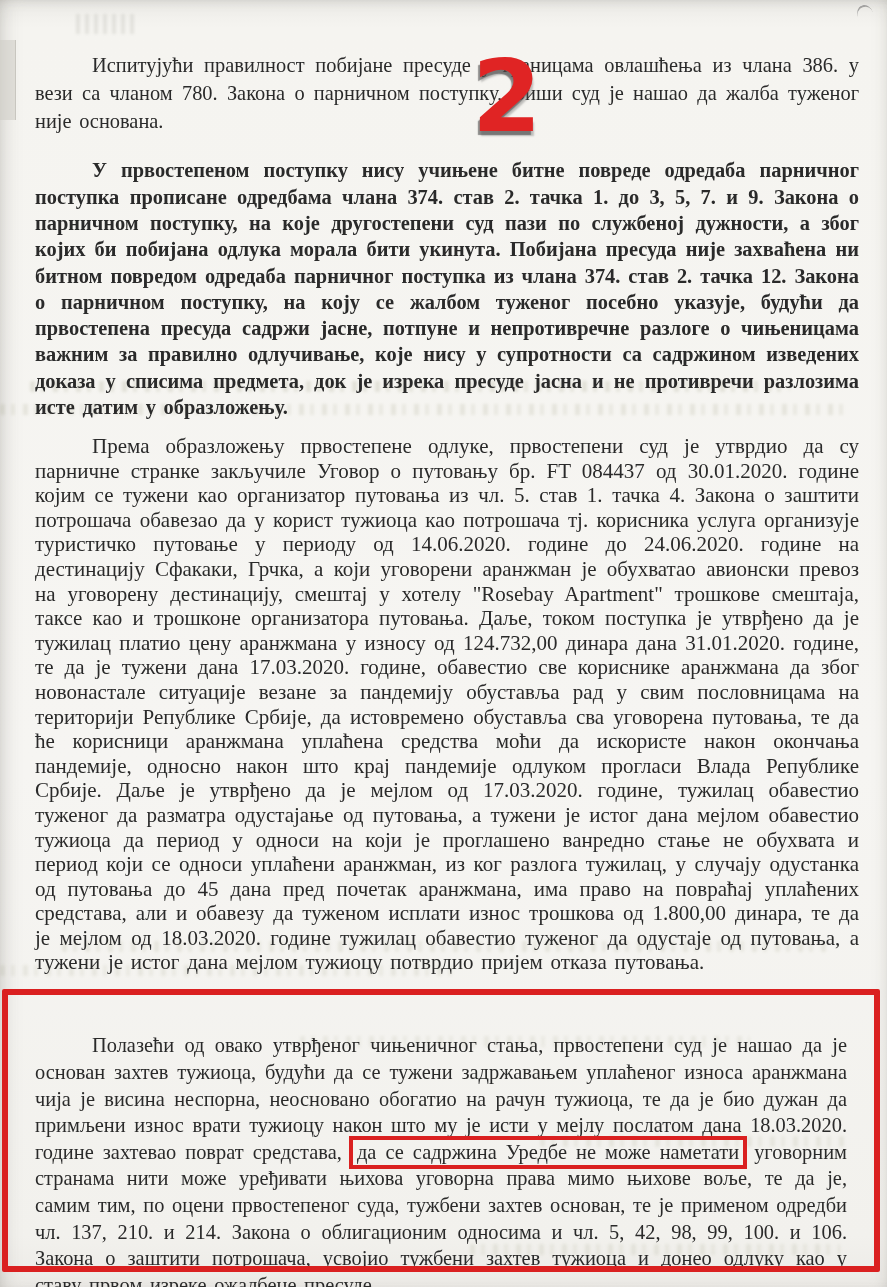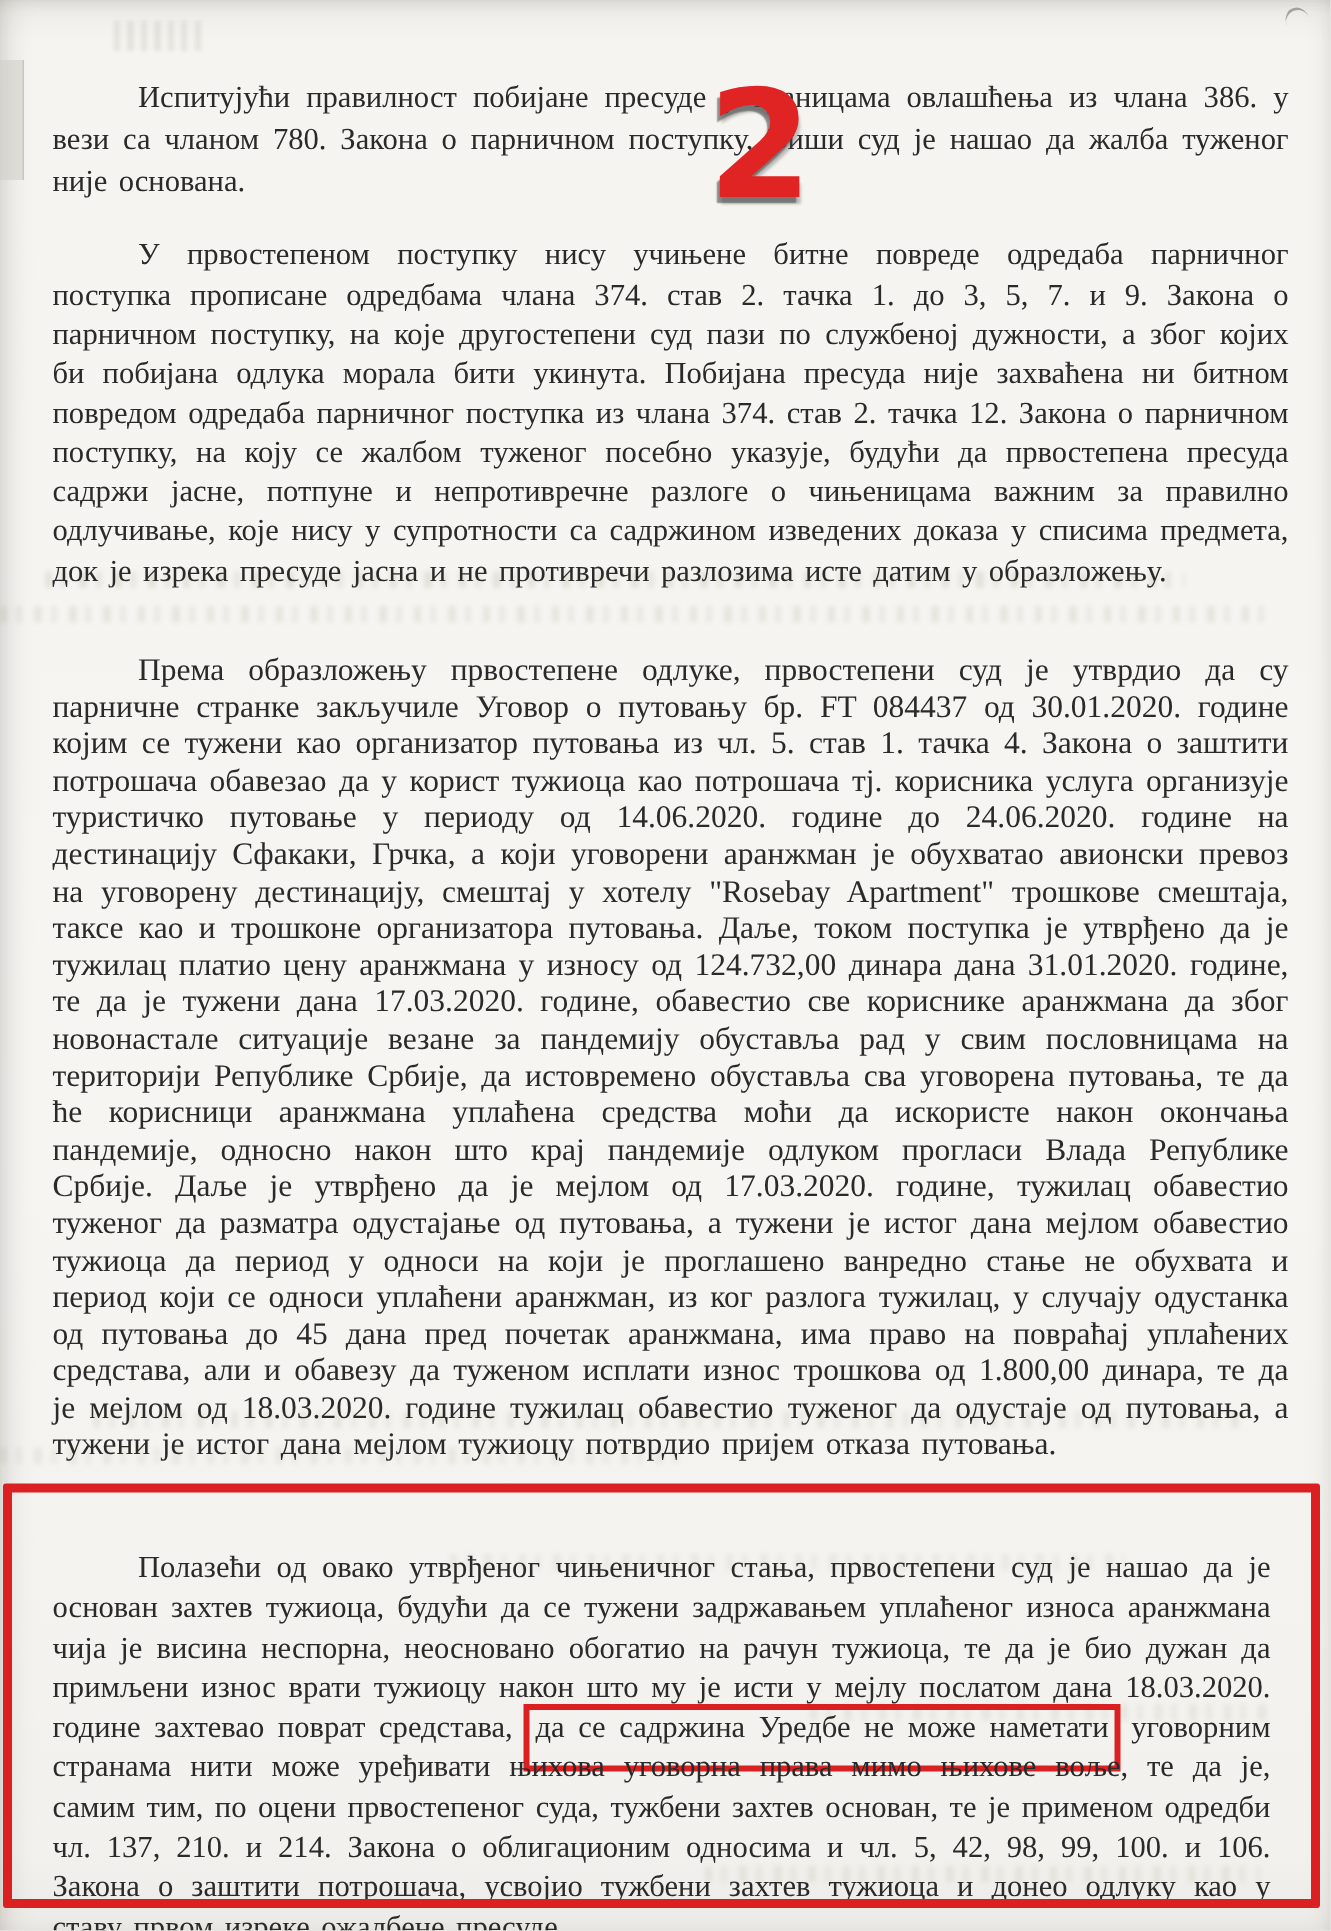--- a/index.html
+++ b/index.html
@@ -20,38 +20,38 @@
                inset -10px 0 18px -14px rgba(120,118,110,.35),
                inset 0 10px 18px -14px rgba(120,118,110,.35);
   }
   .para{
     position:absolute;left:35px;width:824px;
     text-align:justify;text-indent:57px;
     font-size:20.4px;z-index:2;
     word-spacing:2.5px;
   }
   .p1{top:31px;line-height:28px;}
-  .p2{top:137px;line-height:26.3px;}
+  .p2{top:137px;line-height:26.3px;font-weight:bold;}
   .p3{top:413px;line-height:24.6px;font-size:21px;}
   .p4{top:1012px;line-height:26.6px;width:812px;}
   .red-2{
     position:absolute;left:472px;top:47px;z-index:6;
     font-family:"DejaVu Sans","Liberation Sans",sans-serif;
     font-weight:bold;font-size:100px;line-height:1;
     color:#e02424;
     text-shadow:-2px 4px 1px rgba(70,70,70,.6), 1px 5px 2px rgba(90,90,90,.35);
   }
   .box-outer{
     position:absolute;left:2px;top:989px;width:878px;height:283px;
     box-sizing:border-box;border:6px solid #da2020;border-radius:2px;
     z-index:4;pointer-events:none;
   }
   .hl{
     border:4px solid #da2020;
-    padding:1px 4px 14px 4px;margin:0 -2px;
+    padding:1px 4px 2px 4px;margin:0 -2px;
     box-decoration-break:clone;-webkit-box-decoration-break:clone;
   }
   
   .bleed{
     position:absolute;height:11px;z-index:1;border-radius:2px;
     filter:blur(1.6px);opacity:.5;
     background:repeating-linear-gradient(90deg,
       rgba(146,146,112,.38) 0 5px, rgba(146,146,112,0) 5px 11px,
       rgba(146,146,112,.30) 11px 15px, rgba(146,146,112,0) 15px 23px);
   }

